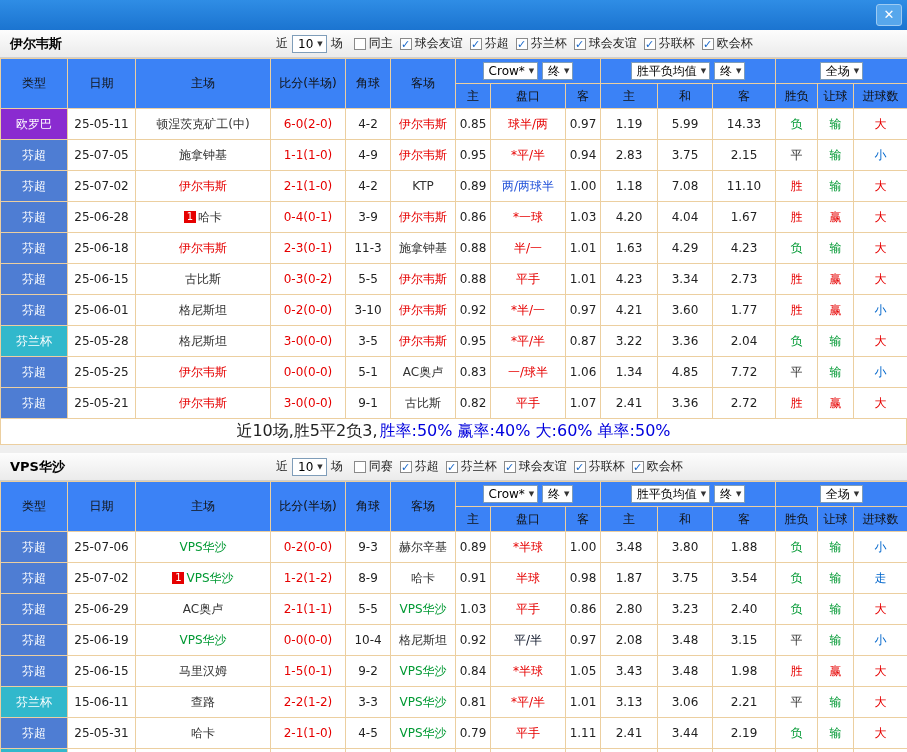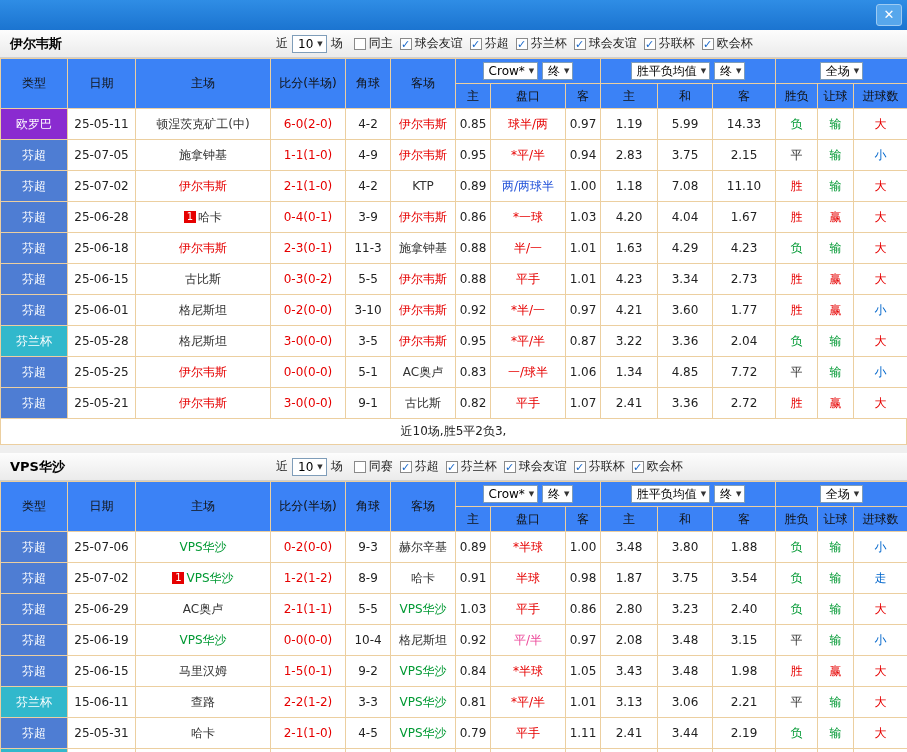--- a/index.html
+++ b/index.html
@@ -35,21 +35,21 @@
            vertical-align:middle;box-sizing:border-box;}
   .fselect .arrow{font-size:7px;color:#333;margin-left:4px;}
   table{border-collapse:collapse;table-layout:fixed;width:907px;background:#fff;}
   th,td{border:1px solid #eccfa0;text-align:center;white-space:nowrap;overflow:hidden;font-weight:normal;}
   thead th{background:#3b82f6;height:22px;font-size:12px;color:#111;}
   tbody td{height:28px;font-size:12px;color:#222;}
   td.type-cell{color:#fff;}
   .num-badge{display:inline-block;width:12px;height:12px;line-height:12px;background:#e60000;
              color:#fff;font-size:10px;text-align:center;margin-right:2px;vertical-align:1px;}
   .summary{height:25px;display:flex;align-items:center;justify-content:center;background:#fff;
-           border:1px solid #eccfa0;border-top:none;font-size:12px;color:#222;}
+           border:1px solid #eccfa0;border-top:none;font-size:16px;color:#222;}
   .summary .stats{color:#0000dd;margin-left:2px;}
 </style>
 </head>
 <body>
 
 <div class="app">
   <div class="titlebar">
     <div class="close-btn">
       <span>✕</span>
     </div>
@@ -320,20 +320,21 @@
               <td>3.36</td>
               <td>2.72</td>
               <td style="color:#e60000">胜</td>
               <td style="color:#e60000">赢</td>
               <td style="color:#e60000">大</td>
             </tr>
           </tbody>
         </table>
         <div class="summary">
           <span>近10场,胜5平2负3, </span>
+          <span class="stats">胜率:50% 赢率:40% 大:60% 单率:50%</span>
         </div>
       </div>
       <div class="section">
         <div class="section-bar">
           <span class="team-name">VPS华沙</span>
           <span class="near">近</span>
           <span class="fselect">
             <span>10</span>
             <span class="arrow">▼</span>
           </span>
@@ -475,21 +476,21 @@
               <td style="color:#e60000">大</td>
             </tr>
             <tr>
               <td class="type-cell" style="background:#4e7dd3">芬超</td>
               <td>25-06-19</td>
               <td><span style="color:#009933">VPS华沙</span></td>
               <td style="color:#e60000">0-0(0-0)</td>
               <td>10-4</td>
               <td><span style="color:#333333">格尼斯坦</span></td>
               <td>0.92</td>
-              <td style="color:#ec4899">平/半</td>
+              <td style="color:#0f172a">平/半</td>
               <td>0.97</td>
               <td>2.08</td>
               <td>3.48</td>
               <td>3.15</td>
               <td style="color:#333333">平</td>
               <td style="color:#009933">输</td>
               <td style="color:#0066cc">小</td>
             </tr>
             <tr>
               <td class="type-cell" style="background:#4e7dd3">芬超</td>

